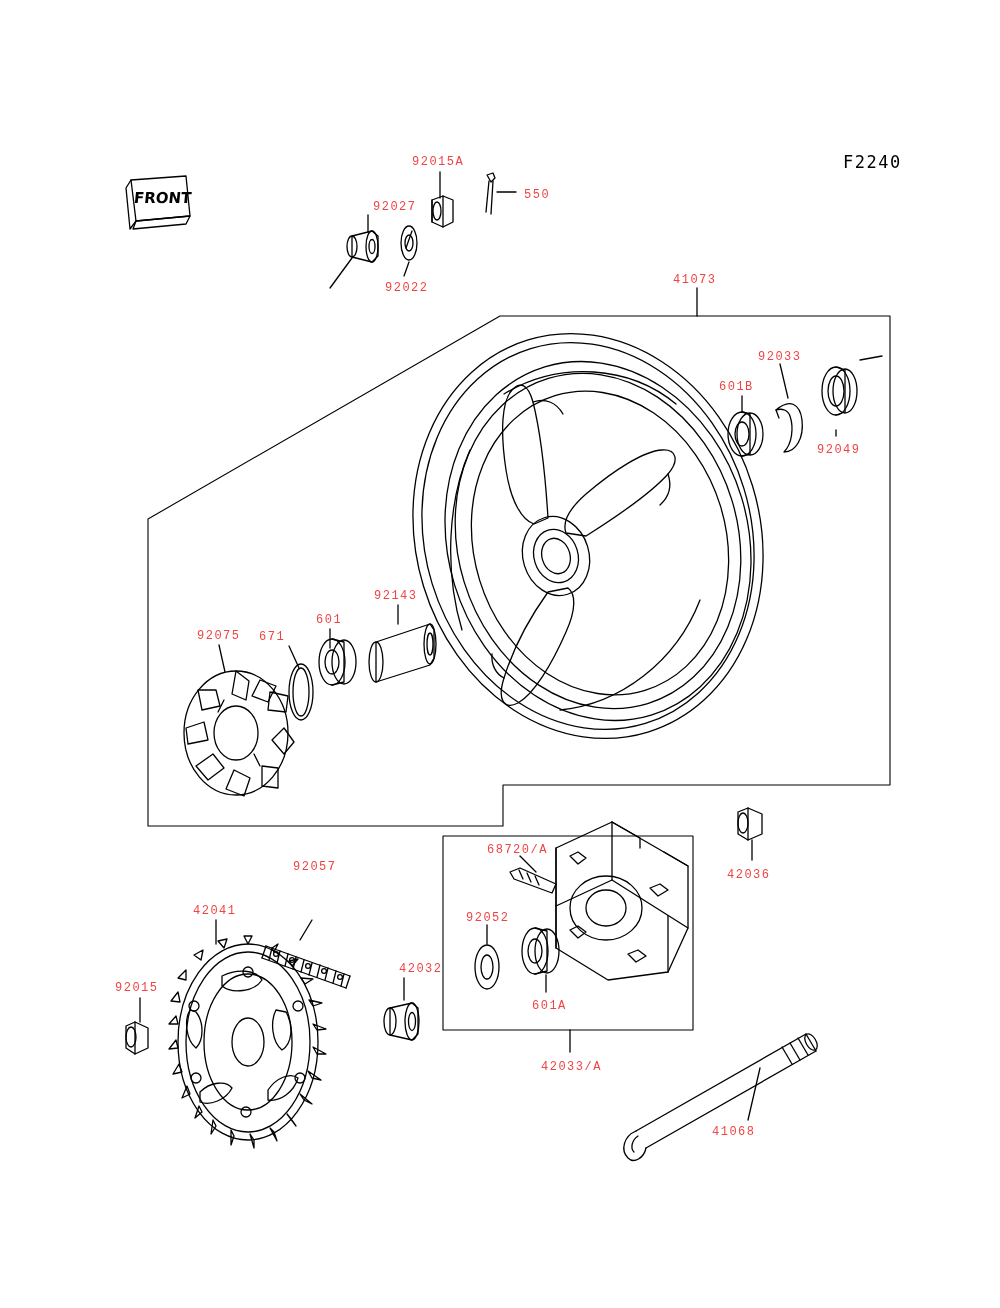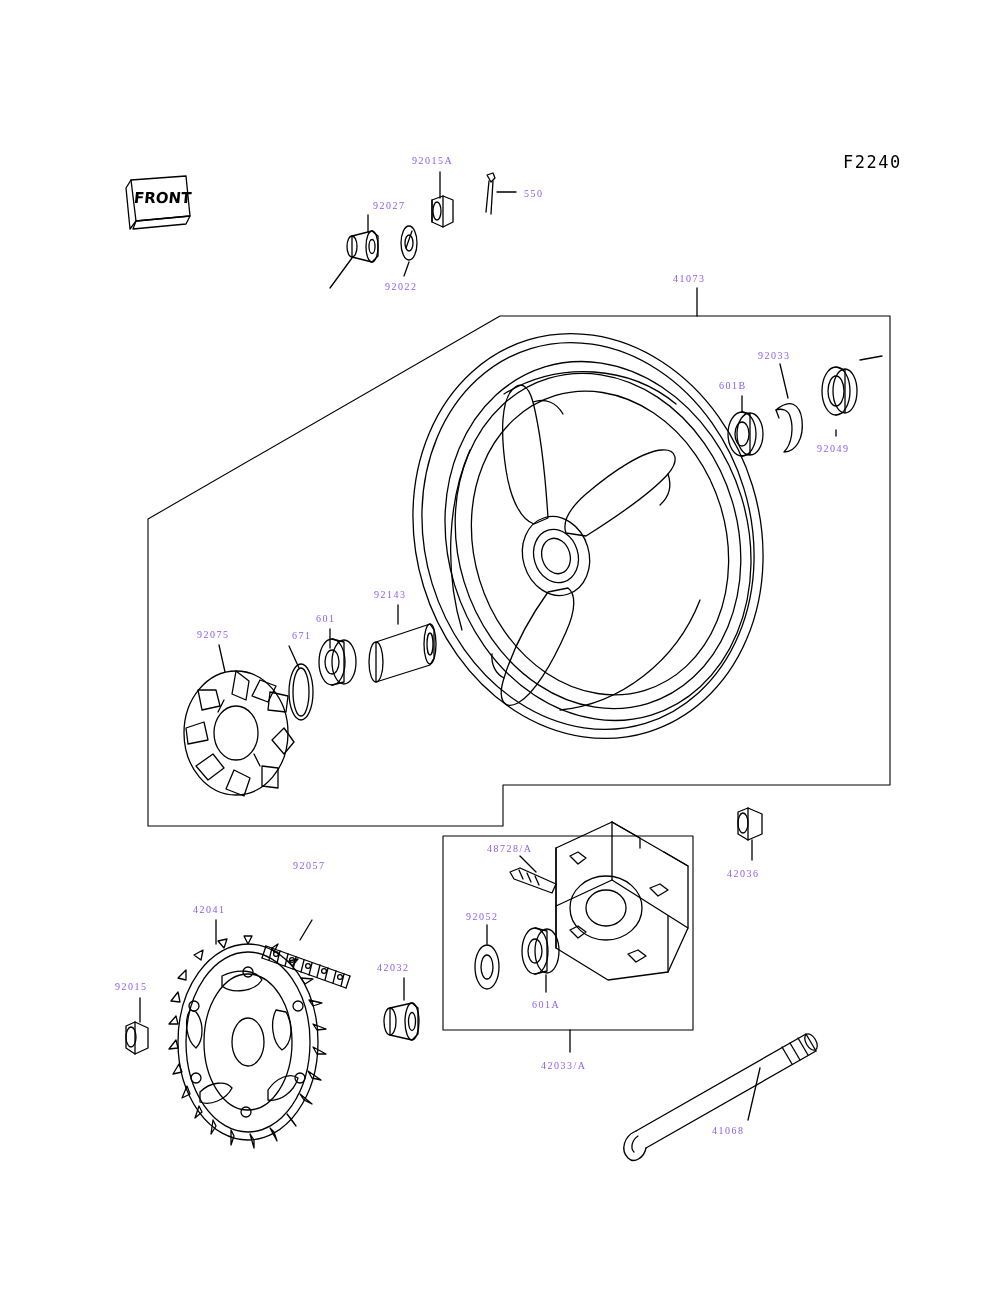--- a/index.html
+++ b/index.html
@@ -22,24 +22,24 @@
     height: 1308px;
   }
   svg.art {
     position: absolute;
     left: 0; top: 0;
     width: 1000px;
     height: 1308px;
   }
   .label {
     position: absolute;
-    font-family: Liberation Serif, serif;
-    font-size: 10px;
+    font-family: Liberation Mono, monospace;
+    font-size: 12px;
     letter-spacing: 1.5px;
-    color: #8b5cf6;
+    color: #ef4444;
     white-space: nowrap;
   }
   .sheet-code {
     position: absolute;
     font-family: "DejaVu Sans Mono", monospace;
     font-size: 17px;
     letter-spacing: 1.5px;
   }
   .front-badge {
     position: absolute;
@@ -356,26 +356,26 @@
   <div class="label" style="left:412px; top:155px;">92015A</div>
   <div class="label" style="left:524px; top:188px;">550</div>
   <div class="label" style="left:341px; top:200px;margin-left:32px;">92027</div>
   <div class="label" style="left:385px; top:281px;">92022</div>
   <div class="label" style="left:673px; top:273px;">41073</div>
   <div class="label" style="left:758px; top:350px;">92033</div>
   <div class="label" style="left:719px; top:380px;">601B</div>
   <div class="label" style="left:817px; top:443px;">92049</div>
   <div class="label" style="left:374px; top:589px;">92143</div>
   <div class="label" style="left:316px; top:613px;">601</div>
-  <div class="label" style="left:292px; top:630px;text-align:center;">671</div>
+  <div class="label" style="left:259px; top:630px;text-align:center;">671</div>
   <div class="label" style="left:197px; top:629px;">92075</div>
-  <div class="label" style="left:487px; top:843px;">48728/A</div>
+  <div class="label" style="left:487px; top:843px;">68720/A</div>
   <div class="label" style="left:727px; top:868px;">42036</div>
   <div class="label" style="left:466px; top:911px;">92052</div>
   <div class="label" style="left:532px; top:999px;">601A</div>
   <div class="label" style="left:193px; top:904px;">42041</div>
   <div class="label" style="left:293px; top:860px;">92057</div>
-  <div class="label" style="left:377px; top:962px;">42032</div>
+  <div class="label" style="left:399px; top:962px;">42032</div>
   <div class="label" style="left:115px; top:981px;">92015</div>
   <div class="label" style="left:541px; top:1060px;">42033/A</div>
   <div class="label" style="left:712px; top:1125px;">41068</div>
 
 </div>
 
 </body></html>

